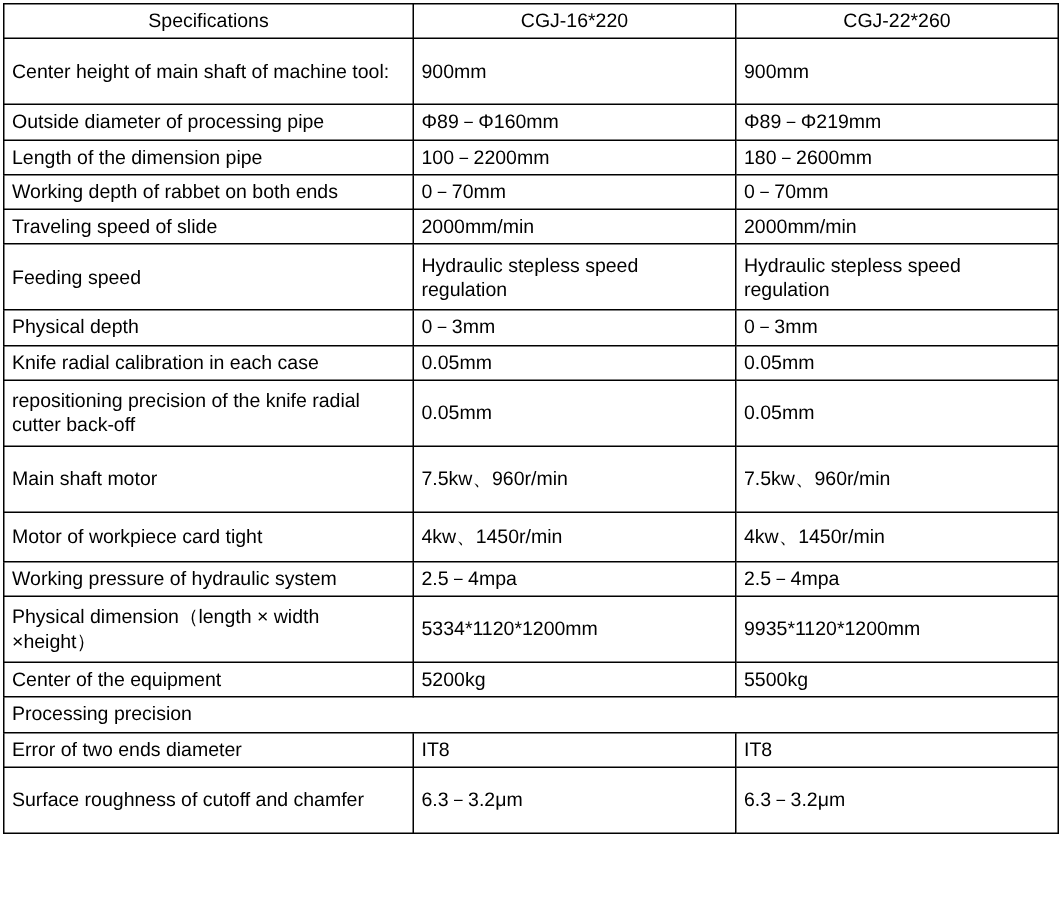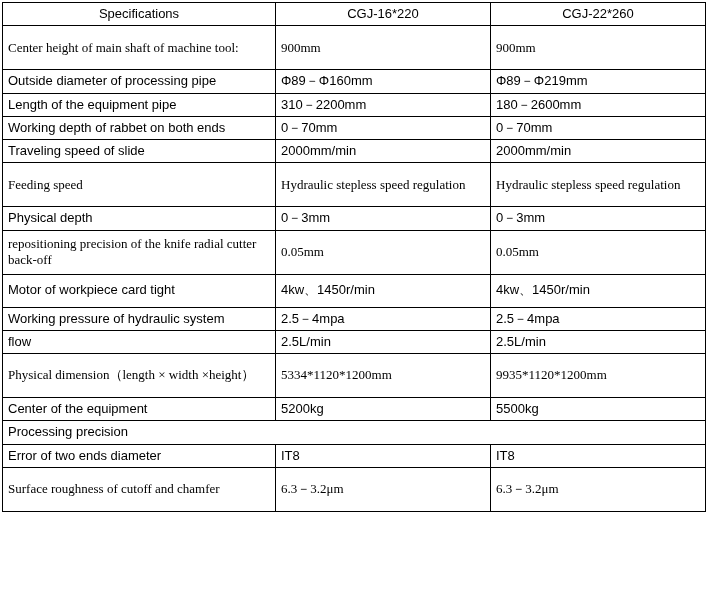--- a/index.html
+++ b/index.html
@@ -35,21 +35,21 @@
     text-align: left;
   }
   td.val {
     text-align: left;
   }
   td.head {
     text-align: center;
   }
   td.section {
   }
-  .r-tall   { height: 44px; font-family: Liberation Serif, serif; }
+  .r-tall   { height: 44px; }
   .r-normal { height: 22px; }
   .r-mid    { height: 33px; }
 </style>
 </head>
 <body>
 
 <table class="spec-table">
   <colgroup>
     <col class="c-label">
     <col class="c-val">
@@ -66,22 +66,22 @@
       <td class="label">Center height of main shaft of machine tool:</td>
       <td class="val">900mm</td>
       <td class="val">900mm</td>
     </tr>
     <tr class="r-normal">
       <td class="label">Outside diameter of processing pipe</td>
       <td class="val">Φ89－Φ160mm</td>
       <td class="val">Φ89－Φ219mm</td>
     </tr>
     <tr class="r-normal">
-      <td class="label">Length of the equipment pipe</td>
-      <td class="val">310－2200mm</td>
+      <td class="label">Length of the dimension pipe</td>
+      <td class="val">100－2200mm</td>
       <td class="val">180－2600mm</td>
     </tr>
     <tr class="r-normal">
       <td class="label">Working depth of rabbet on both ends</td>
       <td class="val">0－70mm</td>
       <td class="val">0－70mm</td>
     </tr>
     <tr class="r-normal">
       <td class="label">Traveling speed of slide</td>
       <td class="val">2000mm/min</td>
@@ -90,39 +90,44 @@
     <tr class="r-tall">
       <td class="label">Feeding speed</td>
       <td class="val">Hydraulic stepless speed regulation</td>
       <td class="val">Hydraulic stepless speed regulation</td>
     </tr>
     <tr class="r-normal">
       <td class="label">Physical depth</td>
       <td class="val">0－3mm</td>
       <td class="val">0－3mm</td>
     </tr>
+    <tr class="r-normal">
+      <td class="label">Knife radial calibration in each case</td>
+      <td class="val">0.05mm</td>
+      <td class="val">0.05mm</td>
+    </tr>
     <tr class="r-tall">
       <td class="label">repositioning precision of the knife radial cutter back-off</td>
       <td class="val">0.05mm</td>
       <td class="val">0.05mm</td>
+    </tr>
+    <tr class="r-tall">
+      <td class="label">Main shaft motor</td>
+      <td class="val">7.5kw、960r/min</td>
+      <td class="val">7.5kw、960r/min</td>
     </tr>
     <tr class="r-mid">
       <td class="label">Motor of workpiece card tight</td>
       <td class="val">4kw、1450r/min</td>
       <td class="val">4kw、1450r/min</td>
     </tr>
     <tr class="r-normal">
       <td class="label">Working pressure of hydraulic system</td>
       <td class="val">2.5－4mpa</td>
       <td class="val">2.5－4mpa</td>
-    </tr>
-    <tr class="r-normal">
-      <td class="label">flow</td>
-      <td class="val">2.5L/min</td>
-      <td class="val">2.5L/min</td>
     </tr>
     <tr class="r-tall">
       <td class="label">Physical dimension（length × width ×height）</td>
       <td class="val">5334*1120*1200mm</td>
       <td class="val">9935*1120*1200mm</td>
     </tr>
     <tr class="r-normal">
       <td class="label">Center of the equipment</td>
       <td class="val">5200kg</td>
       <td class="val">5500kg</td>

